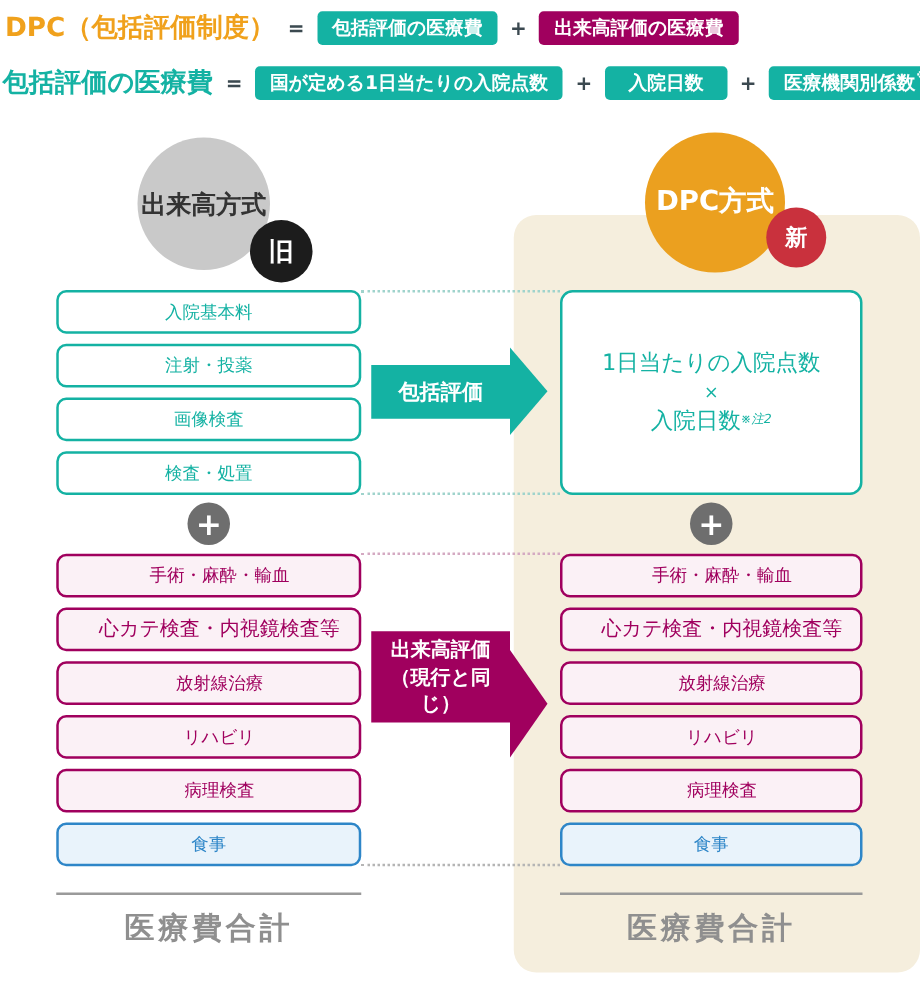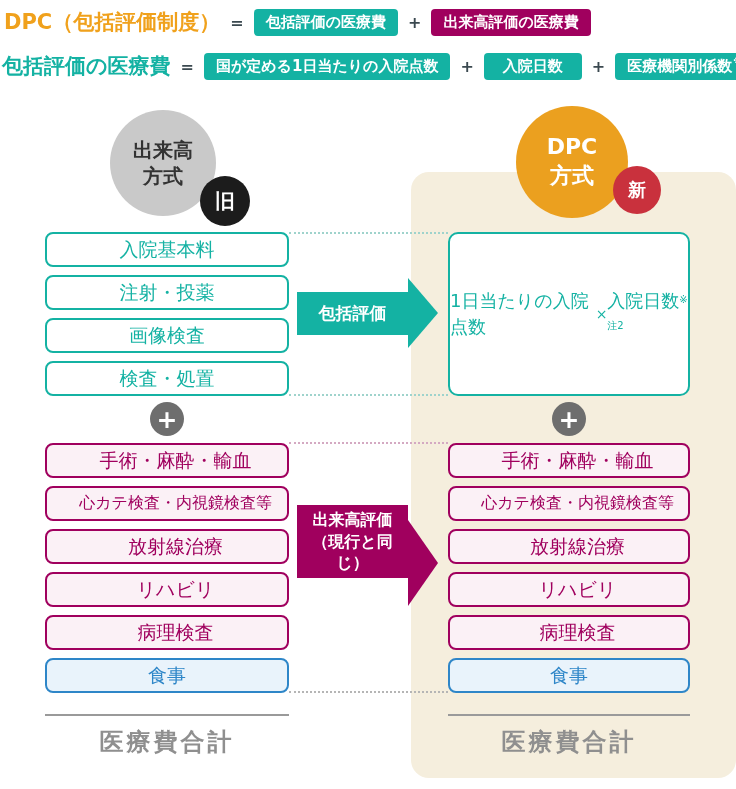--- a/index.html
+++ b/index.html
@@ -20,46 +20,46 @@
         font-size:15px;font-weight:bold;line-height:1;}
   .chip.teal{background:#14b2a3;}
   .chip.magenta{background:#a0005e;}
   .chip.pad-wide{padding:6px 19px;}
   .chip .note{font-size:9px;font-weight:bold;align-self:flex-start;margin-top:-2px;margin-left:1px;}
   
   .panel{position:absolute;top:172px;height:606px;border-radius:18px;}
   .panel.left{left:12px;width:315px;background:#ffffff;}
   .panel.right{left:411px;width:325px;background:#f5eedd;}
   
-  .circle{position:absolute;border-radius:50%;display:flex;flex-direction:column;align-items:center;
+  .circle{position:absolute;border-radius:50%;display:flex;flex-direction:row;align-items:center;
           justify-content:center;font-weight:bold;text-align:center;z-index:5;}
   .circle.gray{left:110px;top:110px;width:106px;height:106px;background:#c9c9c9;color:#333;
                font-size:20px;line-height:1.3;}
   .circle.black{left:200px;top:176px;width:50px;height:50px;background:#1c1c1c;color:#fff;
                 font-size:20px;z-index:6;}
   .circle.orange{left:516px;top:106px;width:112px;height:112px;background:#eba01f;color:#fff;
                  font-size:22px;line-height:1.3;}
   .circle.red{left:613px;top:166px;width:48px;height:48px;background:#c9313d;color:#fff;
               font-size:18px;z-index:6;}
   
   .item-box{position:absolute;height:35px;border:2px solid;border-radius:8px;box-sizing:border-box;
-            display:flex;align-items:center;justify-content:center;font-size:19px;font-weight:500;
+            display:flex;align-items:center;justify-content:center;font-size:14px;font-weight:500;
             z-index:2;}
   .col-l{left:45px;width:244px;}
   .col-r{left:448px;width:242px;}
   .item-box.teal{border-color:#14b2a3;color:#14b2a3;background:#ffffff;}
   .item-box.magenta{border-color:#a0005e;color:#a0005e;background:#fbf1f6;padding-left:17px;}
   .item-box.blue{border-color:#2e86c8;color:#2e86c8;background:#e9f3fb;}
   .item-box.small{font-size:16px;justify-content:center;}
   .bundle-box{position:absolute;left:448px;top:232px;width:242px;height:164px;border:2px solid #14b2a3;
-              border-radius:10px;background:#ffffff;box-sizing:border-box;display:flex;flex-direction:row;
+              border-radius:10px;background:#ffffff;box-sizing:border-box;display:flex;flex-direction:column;
               align-items:center;justify-content:center;color:#14b2a3;font-size:18px;font-weight:500;
               line-height:1.45;z-index:2;}
   .bundle-box .times{font-size:14px;}
-  .bundle-box .note{font-size:10px;vertical-align:4px;}
+  .bundle-box .note{font-size:10px;vertical-align:4px;font-style:italic;}
   
   .plus-circle{position:absolute;top:402px;width:34px;height:34px;border-radius:50%;background:#6e6e6e;
                color:#fff;font-size:25px;font-weight:bold;display:flex;align-items:center;
                justify-content:center;line-height:1;z-index:2;}
   .plus-circle.left{left:150px;}
   .plus-circle.right{left:552px;}
   
   .dotted{position:absolute;left:289px;width:159px;height:0;border-top:2px dotted #b5b5b5;z-index:1;}
   
   .arrow-body{position:absolute;left:297px;width:111px;display:flex;flex-direction:column;align-items:center;

